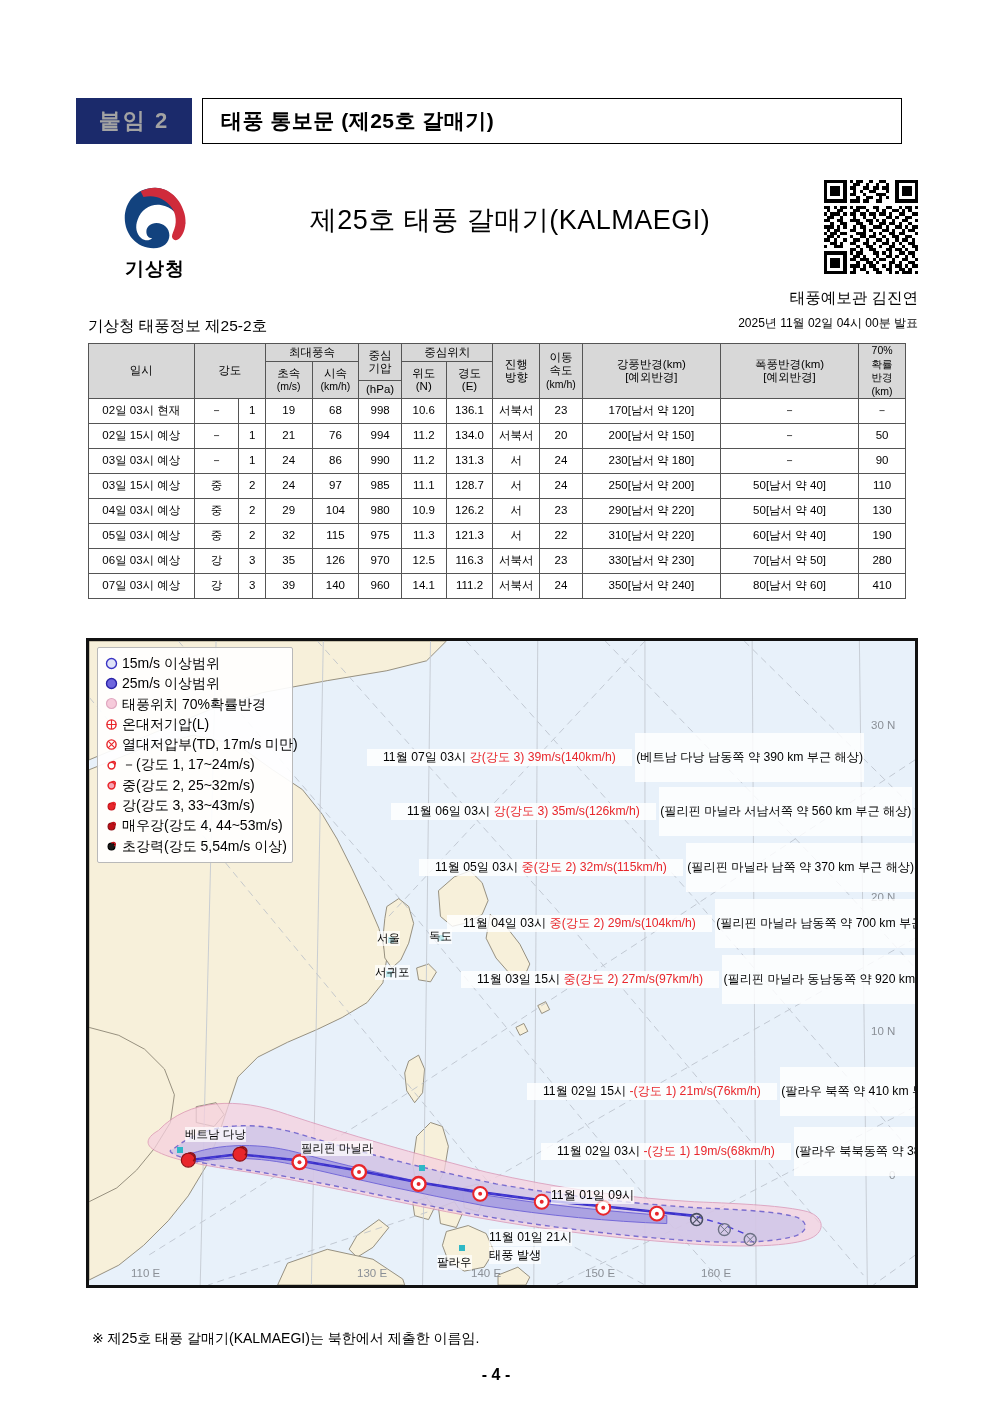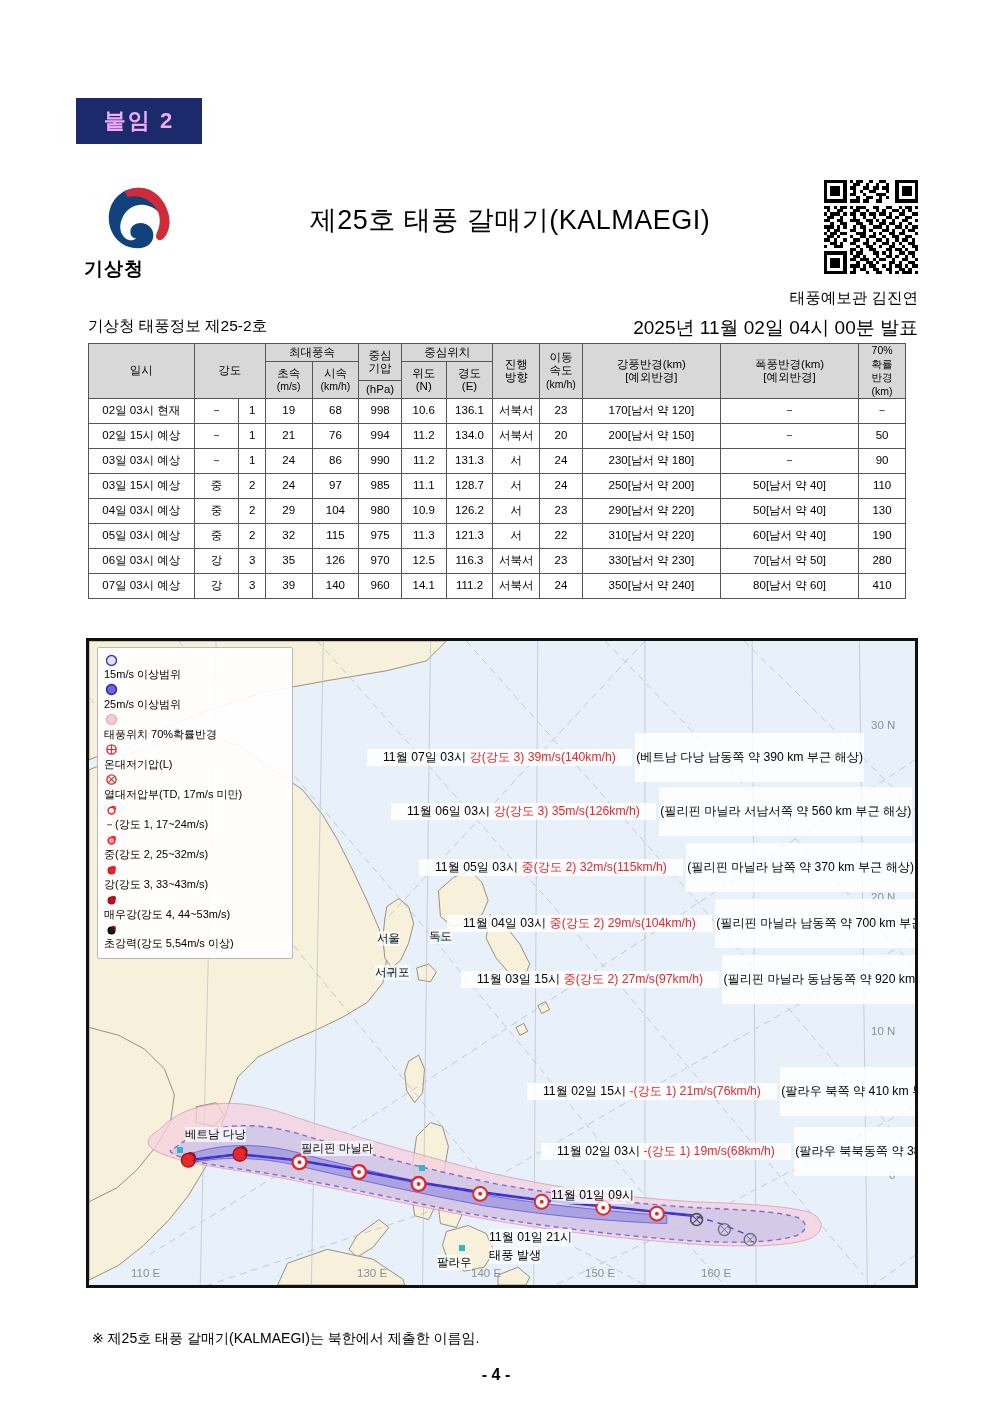--- a/index.html
+++ b/index.html
@@ -16,41 +16,41 @@
 
   
   .attach-row {
     position: absolute;
     left: 76px; top: 98px;
     display: flex; align-items: stretch;
     height: 46px;
   }
   .attach-tag {
     background: #1b2a6b;
-    color: #f0abfc;
-    width: 126px;
+    color: #a3a3a3;
+    width: 116px;
     display: flex; align-items: center; justify-content: center;
     font-size: 22px; font-weight: bold;
     letter-spacing: 2px;
   }
   .attach-title-box {
     width: 700px;
     margin-left: 10px;
     border: 1.5px solid #000;
     display: flex; align-items: center;
     padding-left: 18px;
     font-size: 21px; font-weight: bold;
     letter-spacing: 0.5px;
     box-sizing: border-box;
   }
 
   
   .logo-wrap {
-    position: absolute; left: 84px; top: 182px;
-    width: 110px; text-align: left;
+    position: absolute; left: 100px; top: 182px;
+    width: 110px; text-align: center;
   }
   .logo-mark { width: 72px; height: 72px; margin: 0 auto; display:block; }
   .logo-text { font-size: 19px; font-weight: bold; margin-top: 2px; letter-spacing: 1px; }
 
   .doc-title {
     position: absolute;
     left: 210px; top: 202px;
     width: 600px;
     text-align: center;
     font-size: 27px;
@@ -67,21 +67,21 @@
   .byline {
     position: absolute; right: 74px; top: 288px;
     font-size: 15.5px; text-align: right;
   }
   .issue-left {
     position: absolute; left: 88px; top: 316px;
     font-size: 15.5px;
   }
   .issue-right {
     position: absolute; right: 74px; top: 315px;
-    font-size: 19px; text-align: right;
+    font-size: 12px; text-align: right;
   }
 
   
   table.tph {
     position: absolute;
     left: 88px; top: 343px;
     width: 818px;
     border-collapse: collapse;
     font-size: 11.5px;
     table-layout: fixed;
@@ -132,25 +132,24 @@
     left: 8px; top: 6px;
     width: 196px;
     background: rgba(255,255,255,0.92);
     border: 1px solid #b9b9b9;
     border-radius: 2px;
     padding: 5px 6px 6px 6px;
     box-sizing: border-box;
     z-index: 6;
   }
   .legend-item {
-    display: flex; align-items: flex-start;
-    font-size: 11px;
+    display: flex; align-items: center;
+    font-size: 14px;
     line-height: 1.45;
     white-space: nowrap;
-    flex-direction: column;
   }
   .legend-item .sym {
     width: 14px; height: 14px;
     margin-right: 4px;
     flex: 0 0 14px;
     display: flex; align-items: center; justify-content: center;
   }
 
   .ann {
     position: absolute;
@@ -192,20 +191,21 @@
     left: 0; top: 1366px;
     width: 992px; text-align: center;
     font-size: 16px; font-weight: bold;
   }
 </style>
 </head>
 <body>
 
 <div class="attach-row">
   <div class="attach-tag">붙임 2</div>
+  <div class="attach-title-box">태풍 통보문 (제25호 갈매기)</div>
 </div>
 
 <div class="logo-wrap">
   <svg class="logo-mark" viewBox="0 0 100 100">
     <path d="M50 8 C24 8 8 28 8 50 C8 72 24 92 48 92 C62 92 70 84 70 74 C70 64 62 57 52 57 C44 57 38 62 38 69 C38 74 41 78 46 78 C42 82 36 82 31 78 C24 72 22 62 26 52 C31 38 44 30 58 32 C74 34 84 47 84 60 L92 58 C92 36 76 8 50 8 Z" fill="#12427e"></path>
     <path d="M50 8 C70 8 86 24 91 44 C94 56 92 68 86 76 C83 80 79 82 76 80 C73 78 73 74 75 70 C81 58 80 44 72 34 C63 22 48 17 34 21 L30 13 C36 10 43 8 50 8 Z" fill="#cf2b3b"></path>
   </svg>
   <div class="logo-text">기상청</div>
 </div>
 

